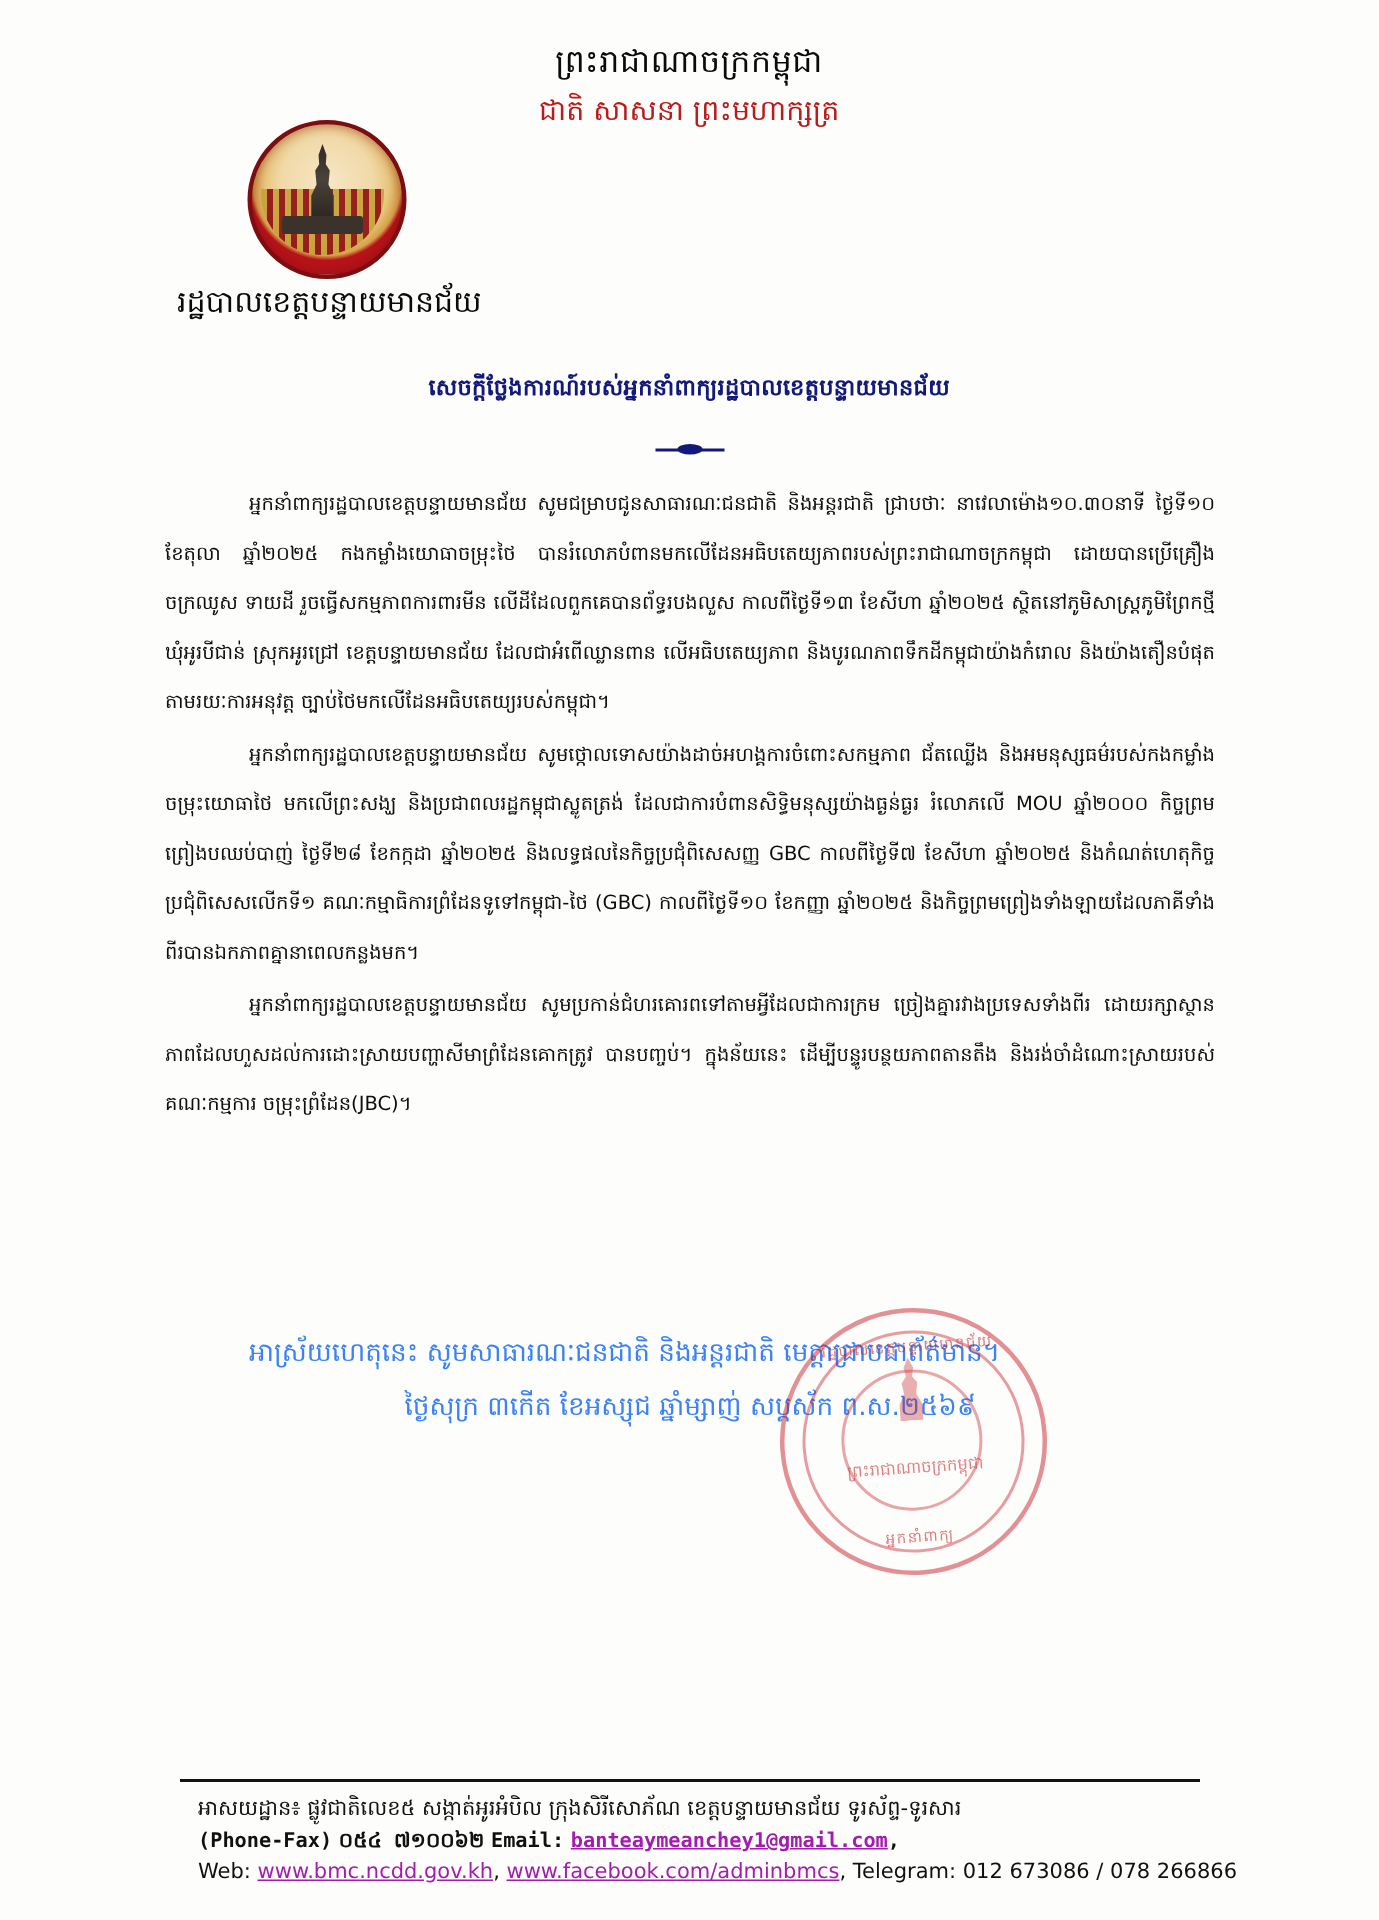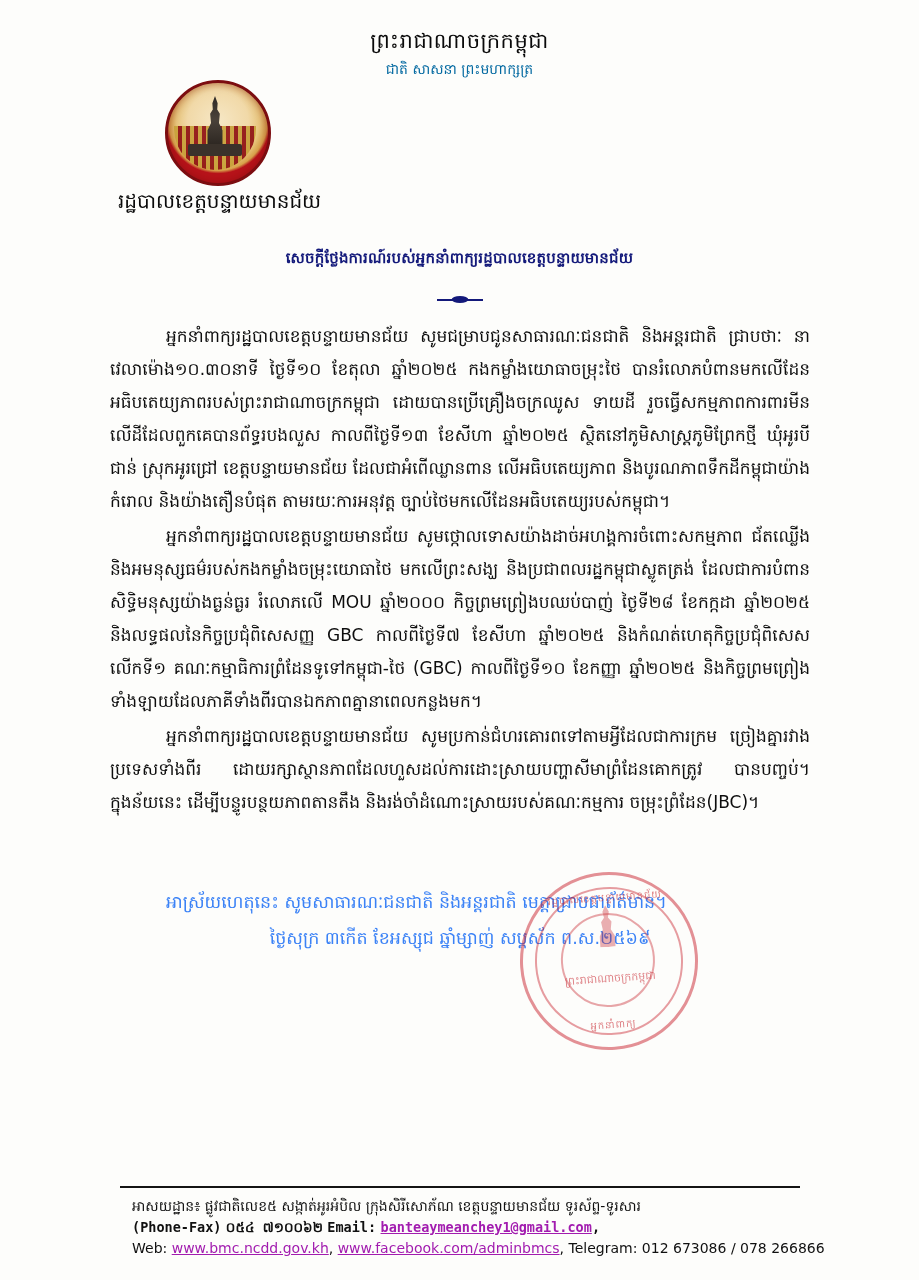--- a/index.html
+++ b/index.html
@@ -31,22 +31,22 @@
     width: 919px;
     text-align: center;
   }
   .kingdom-line1 {
     font-size: 21px;
     letter-spacing: 0.5px;
     color: #0a0a0a;
     line-height: 1.5;
   }
   .kingdom-line2 {
-    font-size: 14px;
-    color: #0369a1;
+    font-size: 19px;
+    color: #b91c1c;
     line-height: 1.7;
   }
 
   
   .emblem {
     position: absolute;
     top: 78px;
     left: 160px;
     width: 110px;
     height: 105px;
@@ -136,21 +136,21 @@
     border-radius: 50%;
     transform: scaleX(1.4);
   }
 
   
   .body-text {
     position: absolute;
     top: 320px;
     left: 110px;
     width: 700px;
-    font-size: 17px;
+    font-size: 13px;
     line-height: 33px;
     color: #0d0d0d;
     text-align: justify;
   }
   .body-text p {
     margin: 0 0 2px 0;
     text-indent: 56px;
   }
 
   

